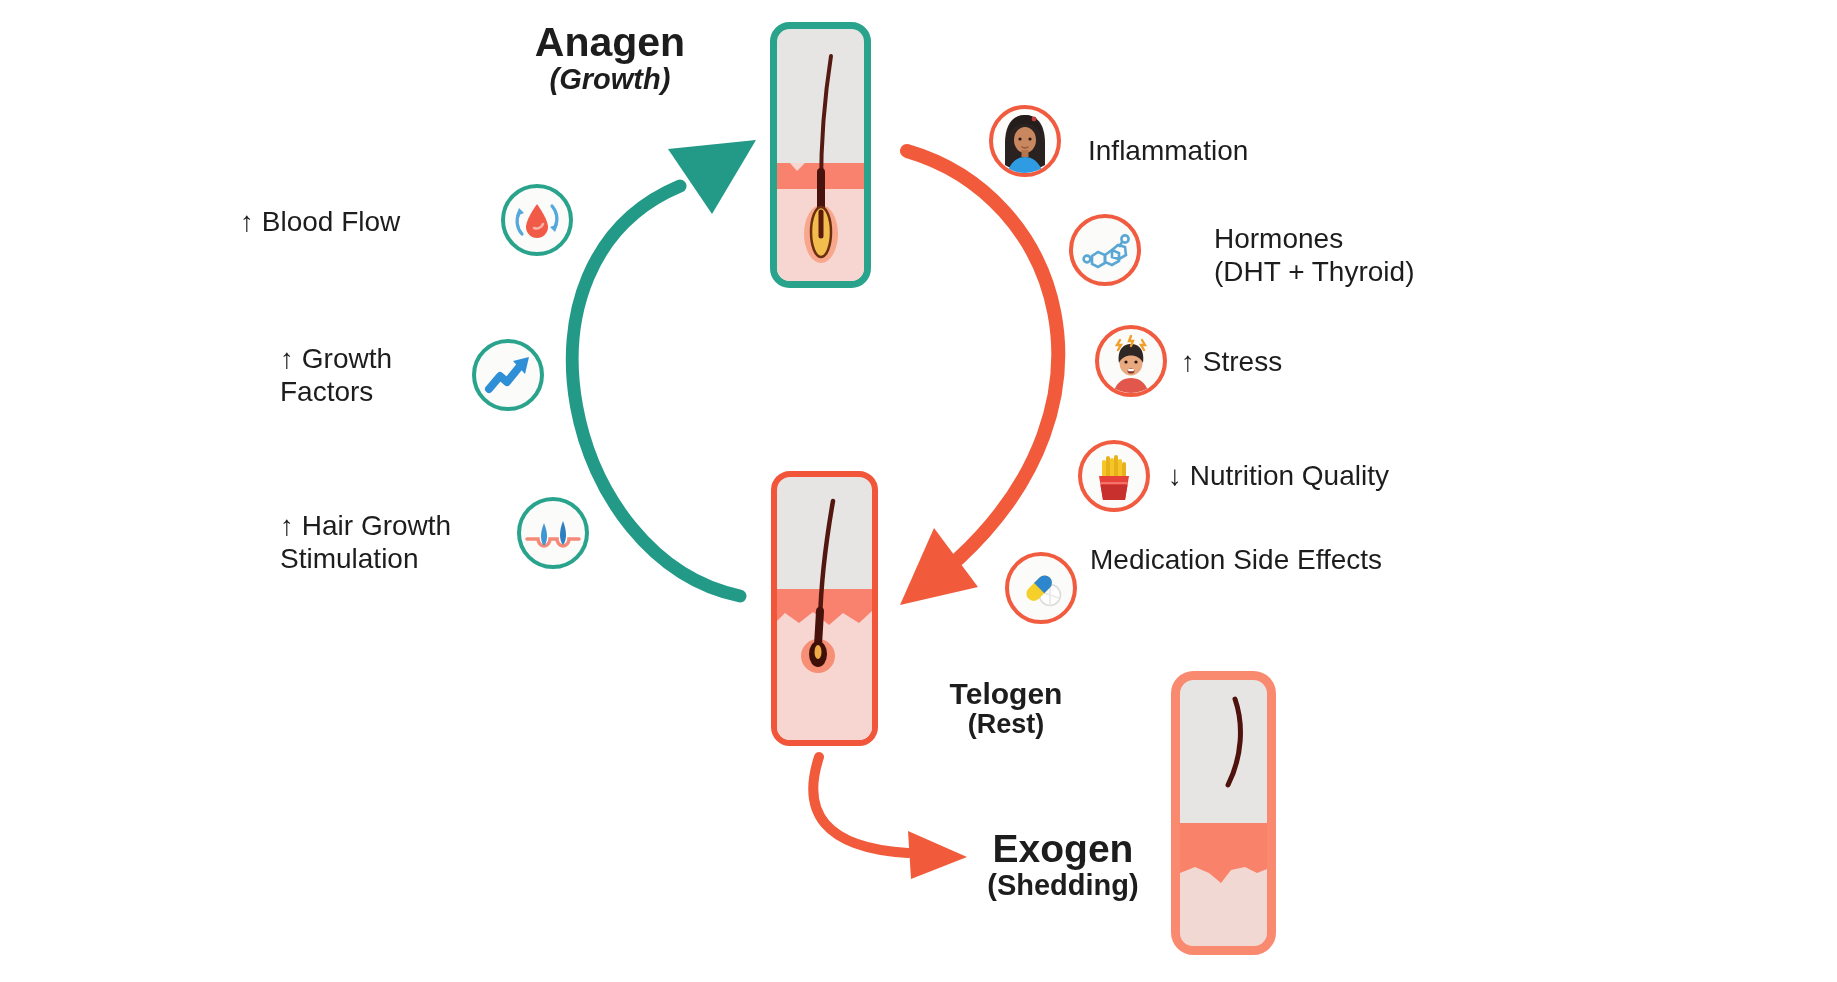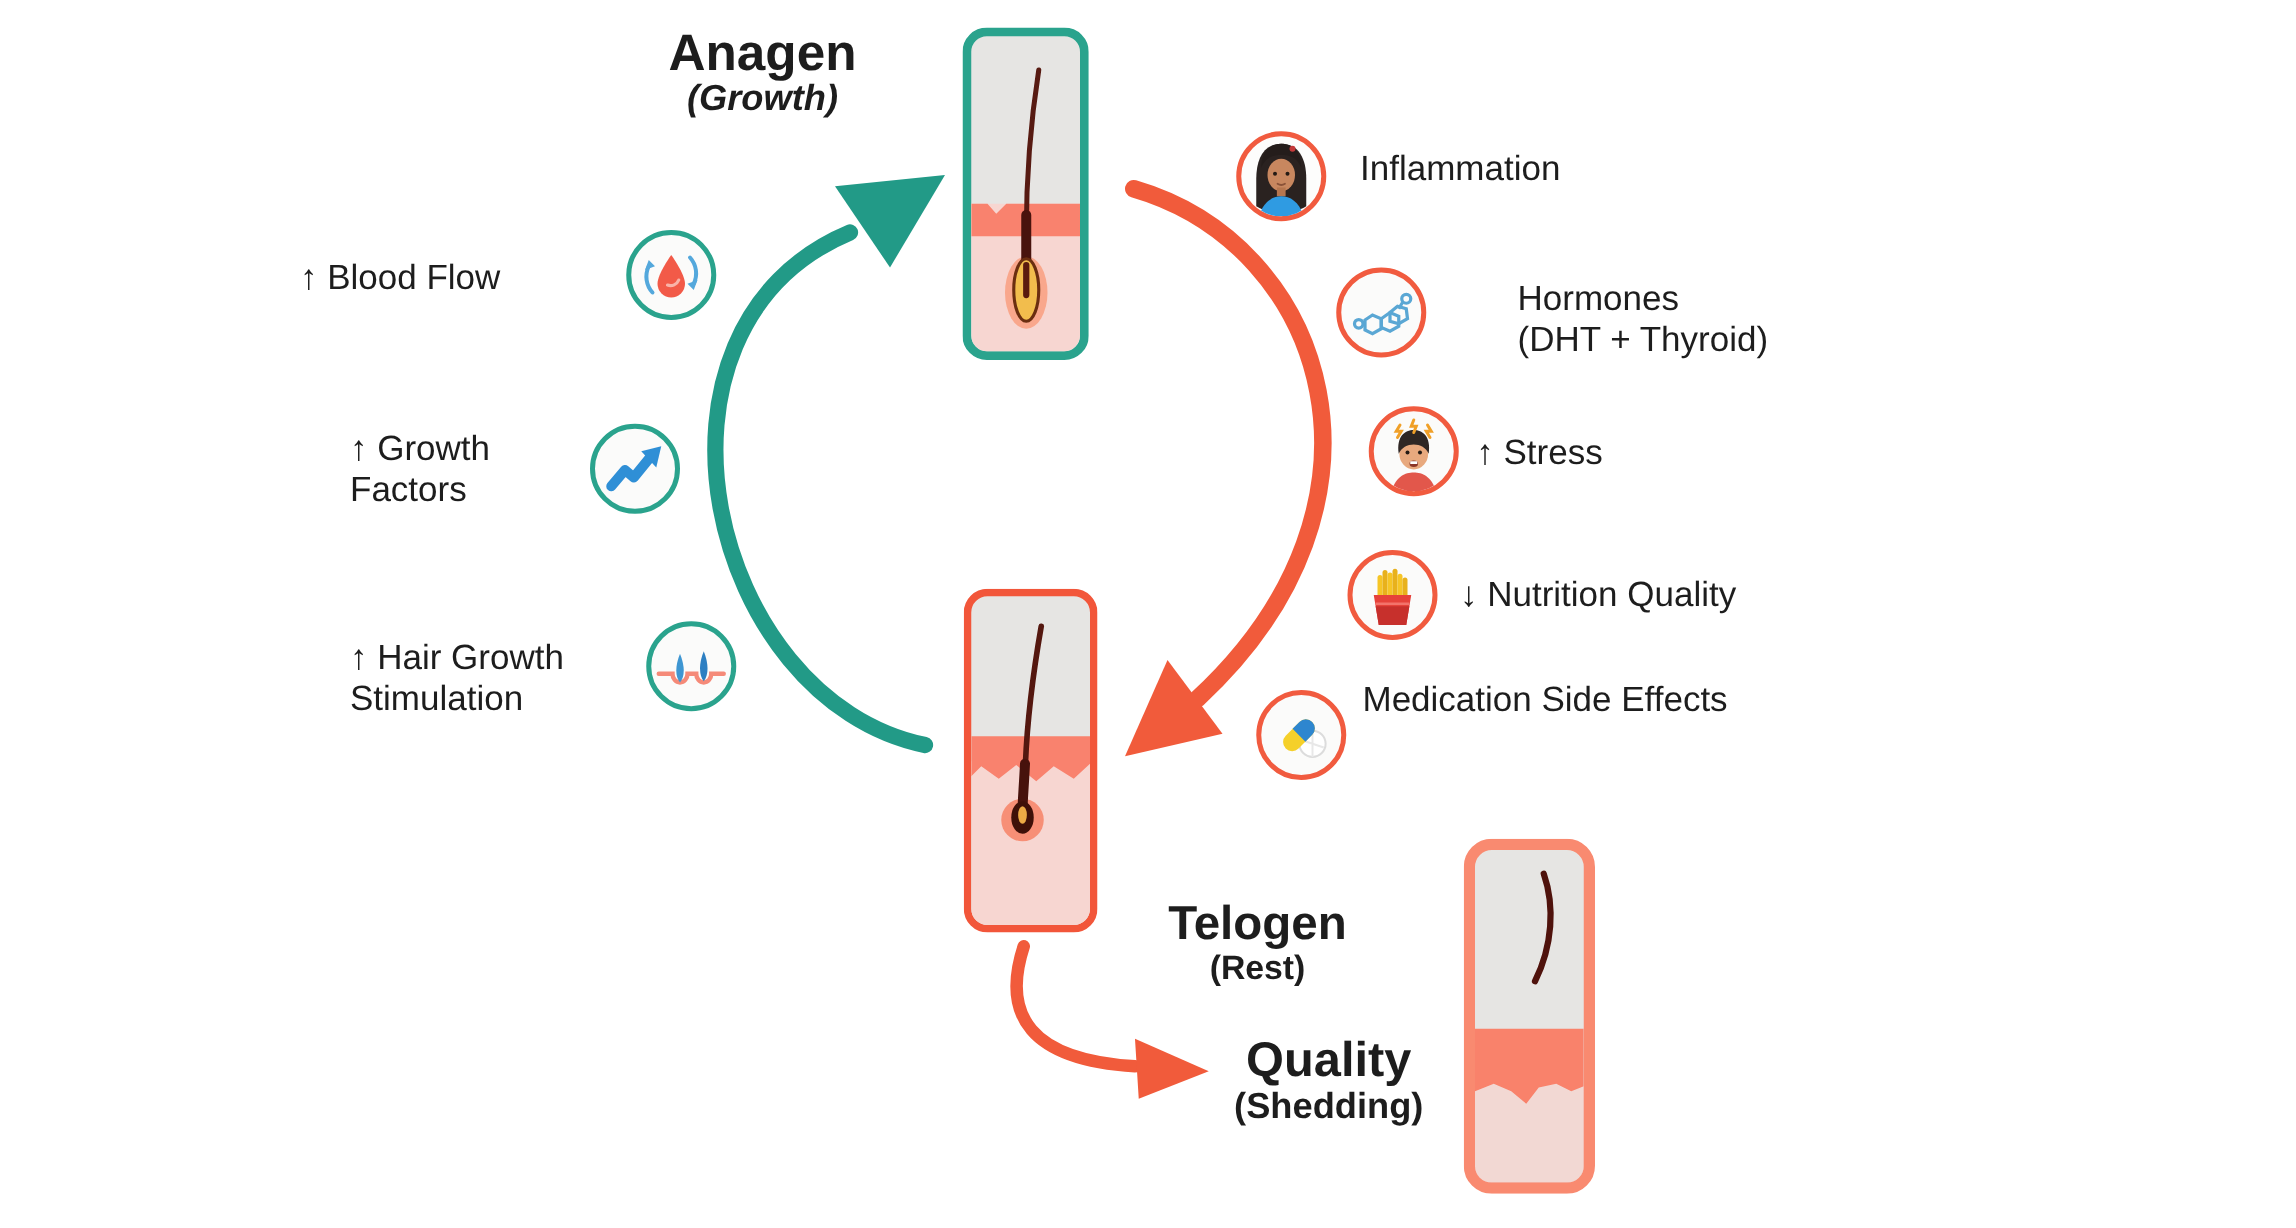--- a/index.html
+++ b/index.html
@@ -11,33 +11,33 @@
   
   #cycle-overlay{position:absolute;left:0;top:0;width:1837px;height:982px;}
   
   .phase-title{position:absolute;text-align:center;font-weight:bold;line-height:1.08;}
   .phase-title .t1{display:block;}
   .phase-title .t2{display:block;}
   #anagen-title{left:460px;top:20px;width:300px;}
   #anagen-title .t1{font-size:41px;}
   #anagen-title .t2{font-size:29px;font-style:italic;}
   #telogen-title{left:881px;top:678px;width:250px;}
-  #telogen-title .t1{font-size:38px;margin-top:41px;}
+  #telogen-title .t1{font-size:30px;}
   #telogen-title .t2{font-size:27px;}
   #exogen-title{left:938px;top:828px;width:250px;}
   #exogen-title .t1{font-size:39px;}
   #exogen-title .t2{font-size:29px;}
   
   .factor-label{position:absolute;font-size:28px;line-height:1.18;white-space:nowrap;}
   .factor-label span{display:block;}
   .right-align{text-align:left;}
   #blood-flow-label{left:240px;top:205px;width:237px;}
   #growth-factors-label{left:280px;top:342px;width:168px;}
   #hair-growth-label{left:280px;top:509px;width:213px;}
-  #inflammation-label{left:1088px;top:118px;}
+  #inflammation-label{left:1088px;top:134px;}
   #hormones-label{left:1168px;top:222px;margin-left:46px;}
   #stress-label{left:1181px;top:345px;}
   #nutrition-label{left:1168px;top:459px;}
   #medication-label{left:1090px;top:543px;}
   
   .icon-badge{position:absolute;width:76px;height:76px;}
   #blood-flow-icon{left:499px;top:182px;}
   #growth-factors-icon{left:470px;top:337px;}
   #follicle-stim-icon{left:515px;top:495px;}
   #inflammation-icon{left:987px;top:103px;}
@@ -68,21 +68,21 @@
 
   <div class="phase-title" id="anagen-title">
     <span class="t1">Anagen</span>
     <span class="t2">(Growth)</span>
   </div>
   <div class="phase-title" id="telogen-title">
     <span class="t1">Telogen</span>
     <span class="t2">(Rest)</span>
   </div>
   <div class="phase-title" id="exogen-title">
-    <span class="t1">Quality</span>
+    <span class="t1">Exogen</span>
     <span class="t2">(Shedding)</span>
   </div>
 
   <svg class="abs" id="anagen-card" width="101" height="266" viewBox="0 0 101 266">
     <defs>
         <clipPath id="clipA">
           <rect x="7" y="7" width="87" height="252" rx="13"></rect>
         </clipPath>
       </defs>
     <rect x="3.5" y="3.5" width="94" height="259" rx="16" fill="#e6e5e3" stroke="#2aa38d" stroke-width="7"></rect>

